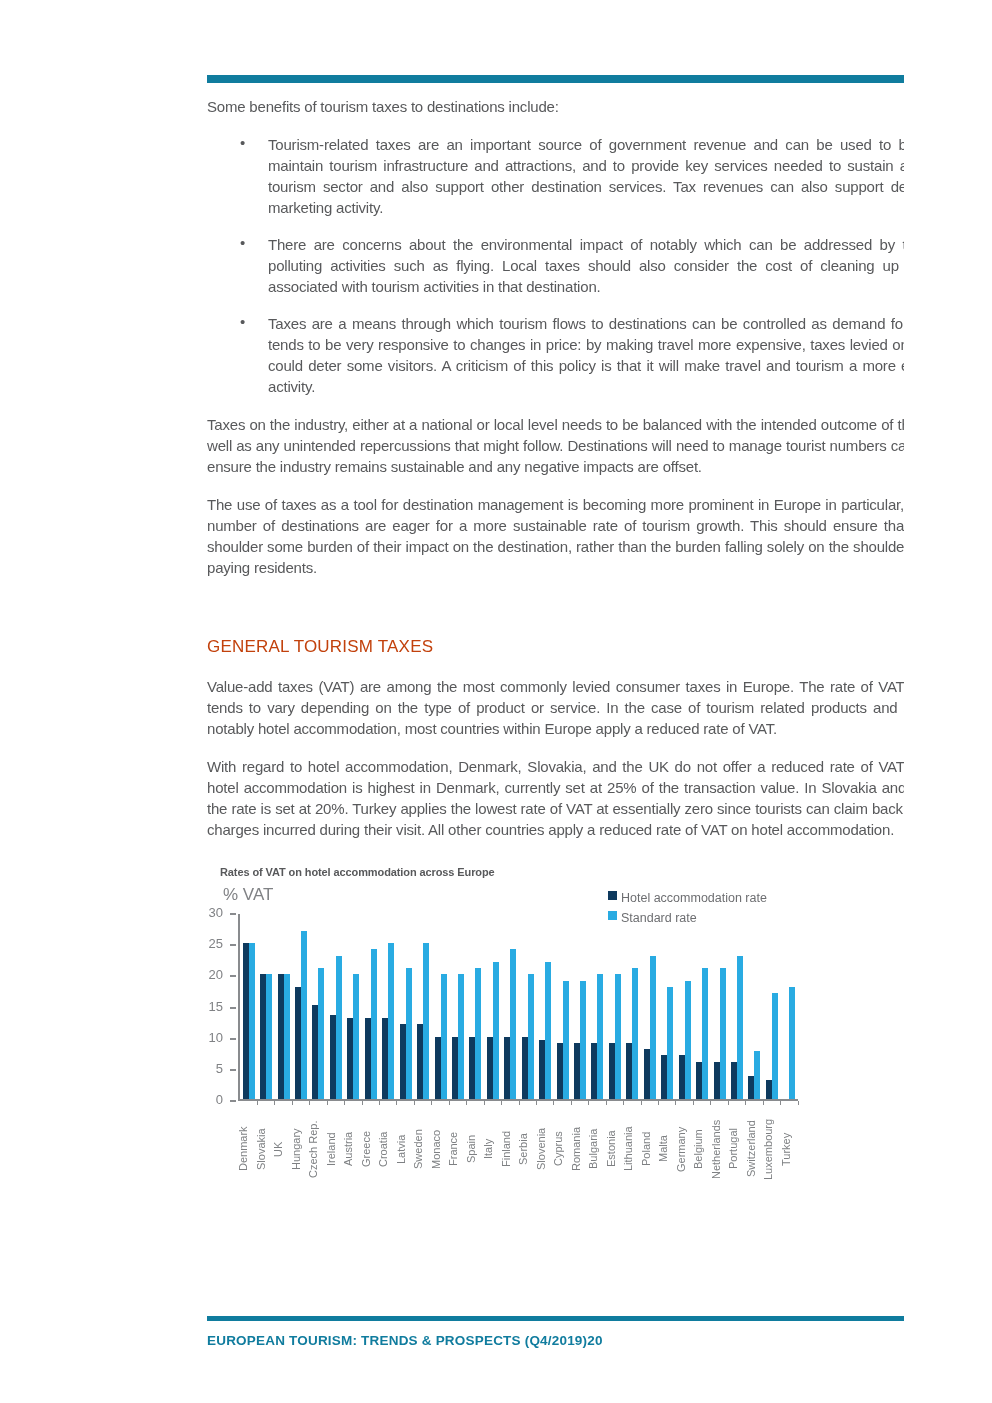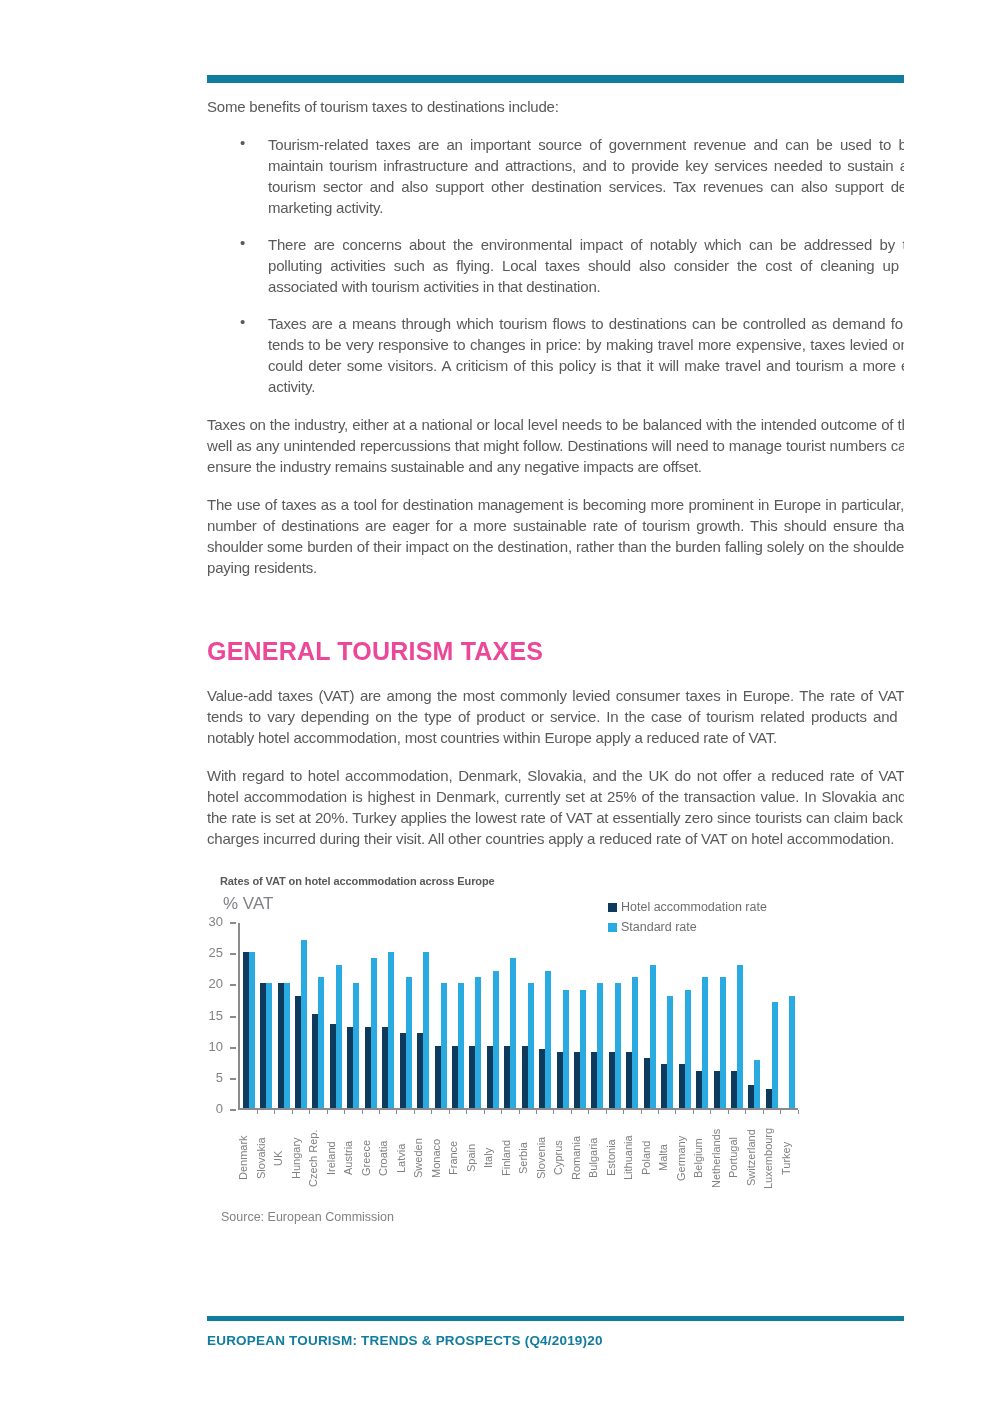--- a/index.html
+++ b/index.html
@@ -28,24 +28,24 @@
     text-align: justify;
     color: #58595B;
   }
   .intro { margin-top: 13px; text-align: left; }
   .bullet-list { margin-top: 17px; }
   .bullet-item { position: relative; padding-left: 61px; margin-bottom: 16px; }
   .bullet-dot { position: absolute; left: 33px; top: 0; font-size: 15px; }
   .para { margin-top: 17px; }
   .section-heading {
     margin-top: 59px;
-    font-size: 25px;
-    font-weight: bold;
+    font-size: 17px;
+    font-weight: normal;
     letter-spacing: 0.2px;
-    color: #ec4899;
+    color: #c2410c;
   }
   .section-heading + .para { margin-top: 19px; }
 
   
   .chart-wrap { margin-top: 26px; margin-left: 13px; }
   .chart-title { font-size: 11px; font-weight: bold; color: #58595B; letter-spacing: -0.1px; }
   .chart-ylab { margin-top: 7px; margin-left: 3px; font-size: 17px; color: #808285; }
   .chart-area { position: relative; margin-left: 18px; margin-top: 9px; width: 560px; }
   .plot {
     position: relative;
@@ -79,21 +79,21 @@
     position: absolute;
     right: 13px;
     width: 30px;
     text-align: right;
     font-size: 13px;
     color: #808285;
     line-height: 14px;
   }
   .ytick-mark { position: absolute; right: 0; width: 6px; height: 2px; background: #898B8E; }
   .legend { position: absolute; left: 357px; top: -23px; display: flex; flex-direction: column; gap: 6px; }
-  .legend-row { display: flex; align-items: center; padding-left: 13px; }
+  .legend-row { display: flex; align-items: flex-start; padding-left: 13px; }
   .legend-swatch { width: 9px; height: 9px; margin-right: 4px; flex: none; }
   .legend-label { font-size: 12.5px; color: #6D6E71; white-space: nowrap; }
   .xlabels { display: flex; width: 560px; margin-top: 6px; }
   .xlabel {
     flex: 1;
     height: 84px;
     writing-mode: vertical-rl;
     transform: rotate(180deg);
     text-align: end;
     font-size: 11px;
@@ -340,21 +340,20 @@
             <div class="xlabel">Germany</div>
             <div class="xlabel">Belgium</div>
             <div class="xlabel">Netherlands</div>
             <div class="xlabel">Portugal</div>
             <div class="xlabel">Switzerland</div>
             <div class="xlabel">Luxembourg</div>
             <div class="xlabel">Turkey</div>
           </div>
       </div>
 
-      <div class="chart-source">Source: European Commission</div>
     </div>
 
   </div>
 
   <div class="footer">
     <div class="footer-rule"></div>
     <div class="footer-row">
       <span class="footer-title">EUROPEAN TOURISM: TRENDS &amp; PROSPECTS (Q4/2019)</span>
       <span class="footer-page">20</span>
     </div>

